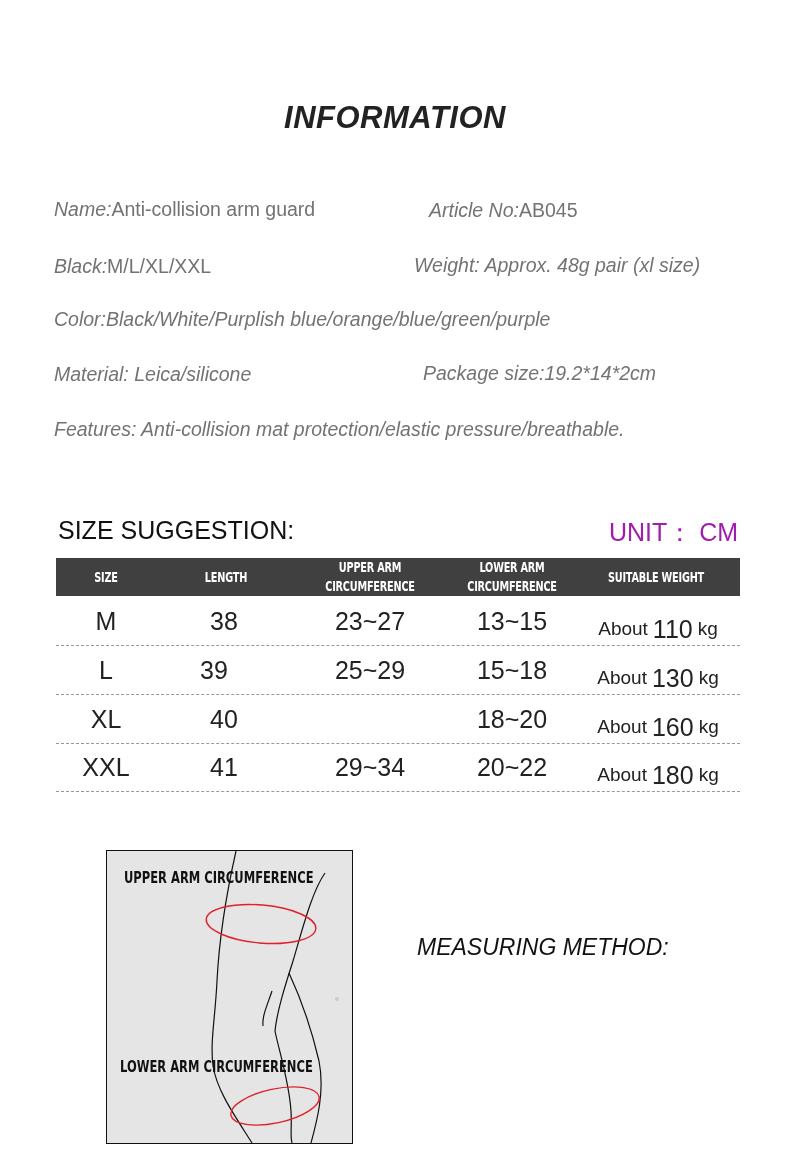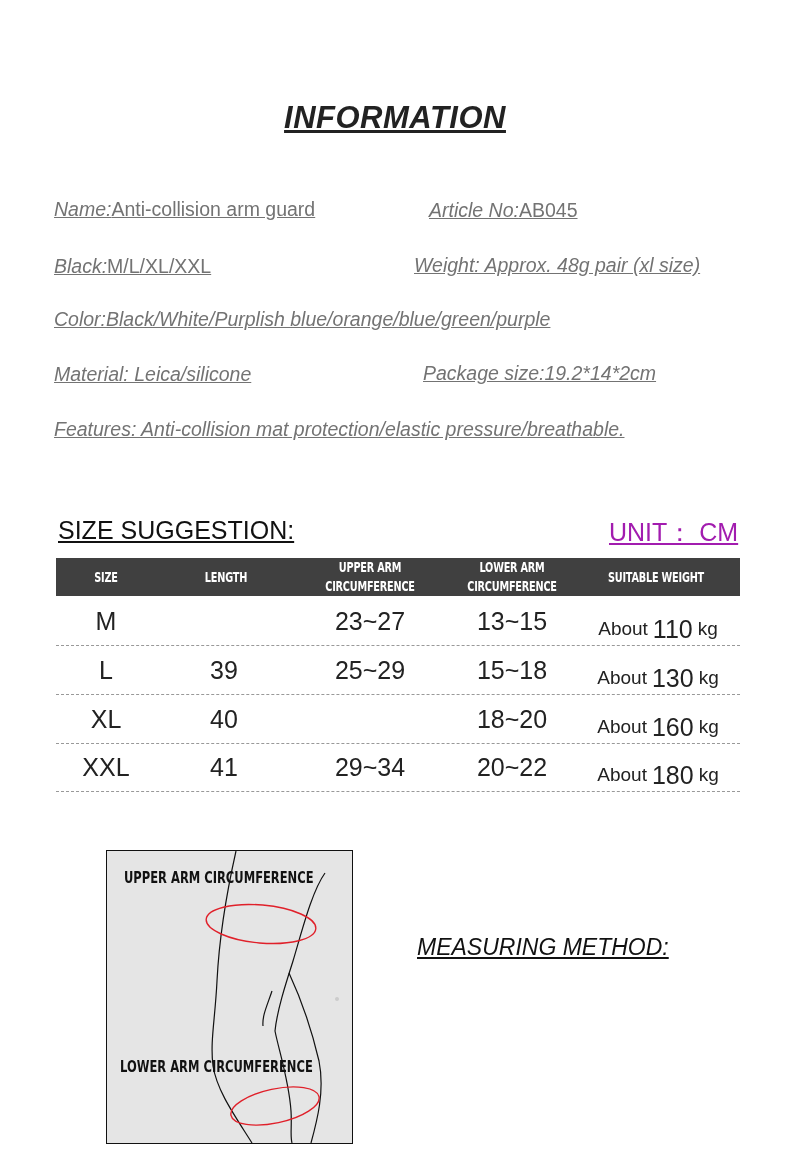--- a/index.html
+++ b/index.html
@@ -1,17 +1,17 @@
 <!DOCTYPE html>
 <html><head>
   <meta charset="utf-8">
   <style>
     html, body { margin: 0; padding: 0; background: #ffffff; }
     body { width: 790px; height: 1164px; position: relative; overflow: hidden; font-family: "Liberation Sans", sans-serif; color: #222; }
-    .abs { position: absolute; white-space: nowrap; text-decoration: underline; }
+    .abs { position: absolute; white-space: nowrap; }
     .title { left: 0; width: 790px; top: 100px; text-align: center; font-size: 31px; font-weight: bold; font-style: italic; color: #222; letter-spacing: 0.5px; }
     .info { font-size: 19.5px; color: #737373; }
     .info .lbl { font-style: italic; }
     .info.ital { font-style: italic; }
     .sec-title { font-size: 25px; color: #111; }
     .unit { font-size: 25px; color: #a21caf; }
     .thead { position: absolute; left: 56px; top: 558px; width: 684px; height: 38px; background: #404040; }
     .th { position: absolute; top: 0; height: 38px; display: flex; align-items: center; justify-content: center; text-align: center; color: #fff; font-family: "DejaVu Sans", sans-serif; font-weight: bold; font-size: 13.5px; line-height: 19px; transform: scaleX(0.72); letter-spacing: -0.3px; }
     .row { position: absolute; left: 56px; width: 684px; height: 48px; border-bottom: 1px dashed #999; }
     .cell { position: absolute; top: 0; height: 48px; display: flex; align-items: center; justify-content: center; font-size: 25px; color: #222; }
@@ -62,31 +62,32 @@
         <div>CIRCUMFERENCE</div>
       </div>
     </div>
   <div class="th" style="left:520px; width:160px;">
       <div><span>SUITABLE WEIGHT</span></div>
     </div>
 </div>
 
 <div class="row" style="top:597px;">
   <div class="cell" style="left:0; width:100px;">M</div>
+  <div class="cell" style="left:118px; width:100px;">38</div>
   <div class="cell" style="left:264px; width:100px;">23~27</div>
   <div class="cell" style="left:406px; width:100px;">13~15</div>
   <div class="cell w" style="left:520px; width:164px;">
       <span class="sm">About</span>
       <span>110</span>
       <span class="sm2">kg</span>
     </div>
 </div>
 <div class="row" style="top:646px;">
   <div class="cell" style="left:0; width:100px;">L</div>
-  <div class="cell" style="left:118px; width:100px;text-align:right;">39</div>
+  <div class="cell" style="left:108px; width:100px;text-align:right;">39</div>
   <div class="cell" style="left:264px; width:100px;">25~29</div>
   <div class="cell" style="left:406px; width:100px;">15~18</div>
   <div class="cell w" style="left:520px; width:164px;">
       <span class="sm">About</span>
       <span>130</span>
       <span class="sm2">kg</span>
     </div>
 </div>
 <div class="row" style="top:695px;">
   <div class="cell" style="left:0; width:100px;">XL</div>

